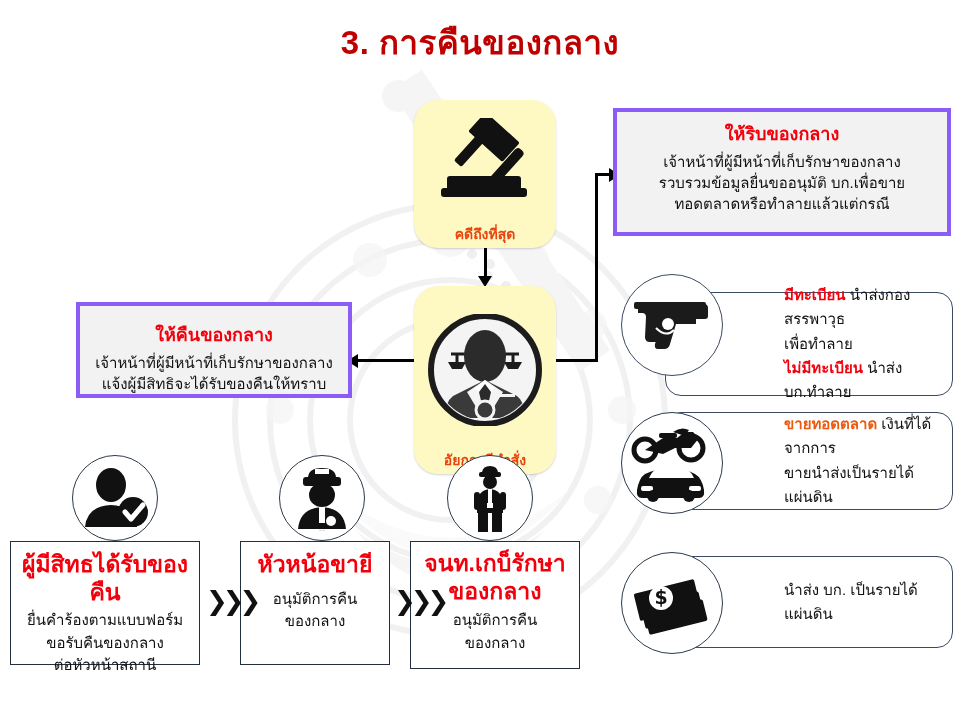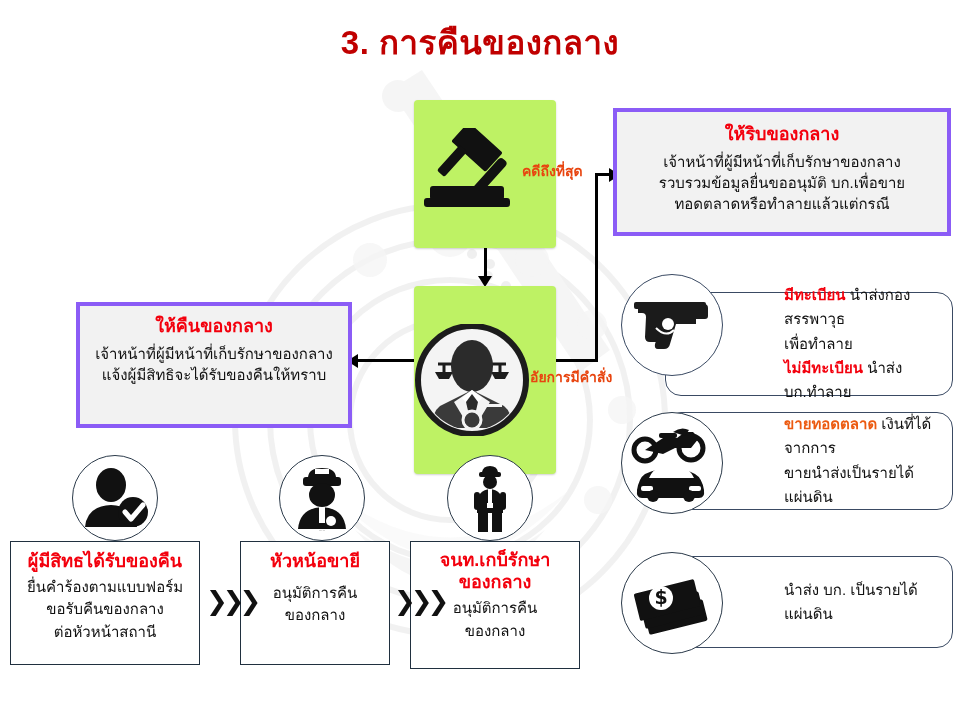--- a/index.html
+++ b/index.html
@@ -21,22 +21,22 @@
   
   .title{
     position:absolute;left:0;top:16px;width:960px;
     text-align:center;
     font-size:33px;font-weight:bold;color:#c00000;
     letter-spacing:.5px;z-index:5;
   }
 
   
   .ynode{
-    position:absolute;background:#bef264;border-radius:4px;
-    z-index:4;display:flex;flex-direction:row;
+    position:absolute;background:#fef9c3;border-radius:24px;
+    z-index:4;display:flex;flex-direction:column;
     align-items:center;justify-content:flex-start;
     box-shadow:0 1px 2px rgba(0,0,0,.18);
   }
   .ynode .glyph{flex:1;display:flex;align-items:center;justify-content:center;width:100%;}
   .ynode .ylabel{
     color:#e8440f;font-size:14px;font-weight:bold;
     padding-bottom:7px;line-height:1;white-space:nowrap;
   }
 
   
@@ -45,21 +45,21 @@
     z-index:4;text-align:center;box-sizing:border-box;
   }
   .gbox .bt{color:#f3000d;font-weight:bold;font-size:18px;line-height:1.25;}
   .gbox .bl{color:#111;font-size:15px;line-height:1.42;}
 
   
   .wbox{
     position:absolute;background:#ffffff;border:1px solid #20303f;
     z-index:4;text-align:center;box-sizing:border-box;
   }
-  .wbox .bt{color:#f3000d;font-weight:bold;font-size:18px;line-height:1.2;}
+  .wbox .bt{color:#f3000d;font-weight:bold;font-size:23px;line-height:1.2;}
   .wbox .bl{color:#111;font-size:15px;line-height:1.5;}
 
   
   .rcard{
     position:absolute;background:#ffffff;border:1px solid #3a4a63;
     border-radius:16px;z-index:3;box-sizing:border-box;
   }
   .rcard .ctext{
     position:absolute;left:118px;top:50%;transform:translateY(-50%);
     right:12px;text-align:left;font-size:15px;line-height:1.62;color:#111;
@@ -196,21 +196,21 @@
     <div class="ylabel">อัยการมีคำสั่ง</div>
   </div>
 
   <div class="gbox" style="left:613px;top:108px;width:338px;height:128px;padding-top:11px;">
     <div class="bt">ให้ริบของกลาง</div>
     <div class="bl" style="margin-top:5px;">เจ้าหน้าที่ผู้มีหน้าที่เก็บรักษาของกลาง</div>
     <div class="bl">รวบรวมข้อมูลยื่นขออนุมัติ บก.เพื่อขาย</div>
     <div class="bl">ทอดตลาดหรือทำลายแล้วแต่กรณี</div>
   </div>
 
-  <div class="gbox" style="left:76px;top:302px;width:276px;height:126px;padding-top:9px;">
+  <div class="gbox" style="left:76px;top:302px;width:276px;height:96px;padding-top:18px;">
     <div class="bt">ให้คืนของกลาง</div>
     <div class="bl" style="margin-top:5px;">เจ้าหน้าที่ผู้มีหน้าที่เก็บรักษาของกลาง</div>
     <div class="bl">แจ้งผู้มีสิทธิจะได้รับของคืนให้ทราบ</div>
   </div>
 
   <div class="rcard" style="left:665px;top:272px;width:288px;height:104px;margin-top:20px;">
     <div class="ctext">
       <div><span class="kw-red">มีทะเบียน</span><span> นำส่งกองสรรพาวุธ</span></div>
       <div><span>เพื่อทำลาย</span></div>
       <div><span class="kw-red">ไม่มีทะเบียน</span><span> นำส่ง บก.ทำลาย</span></div>

